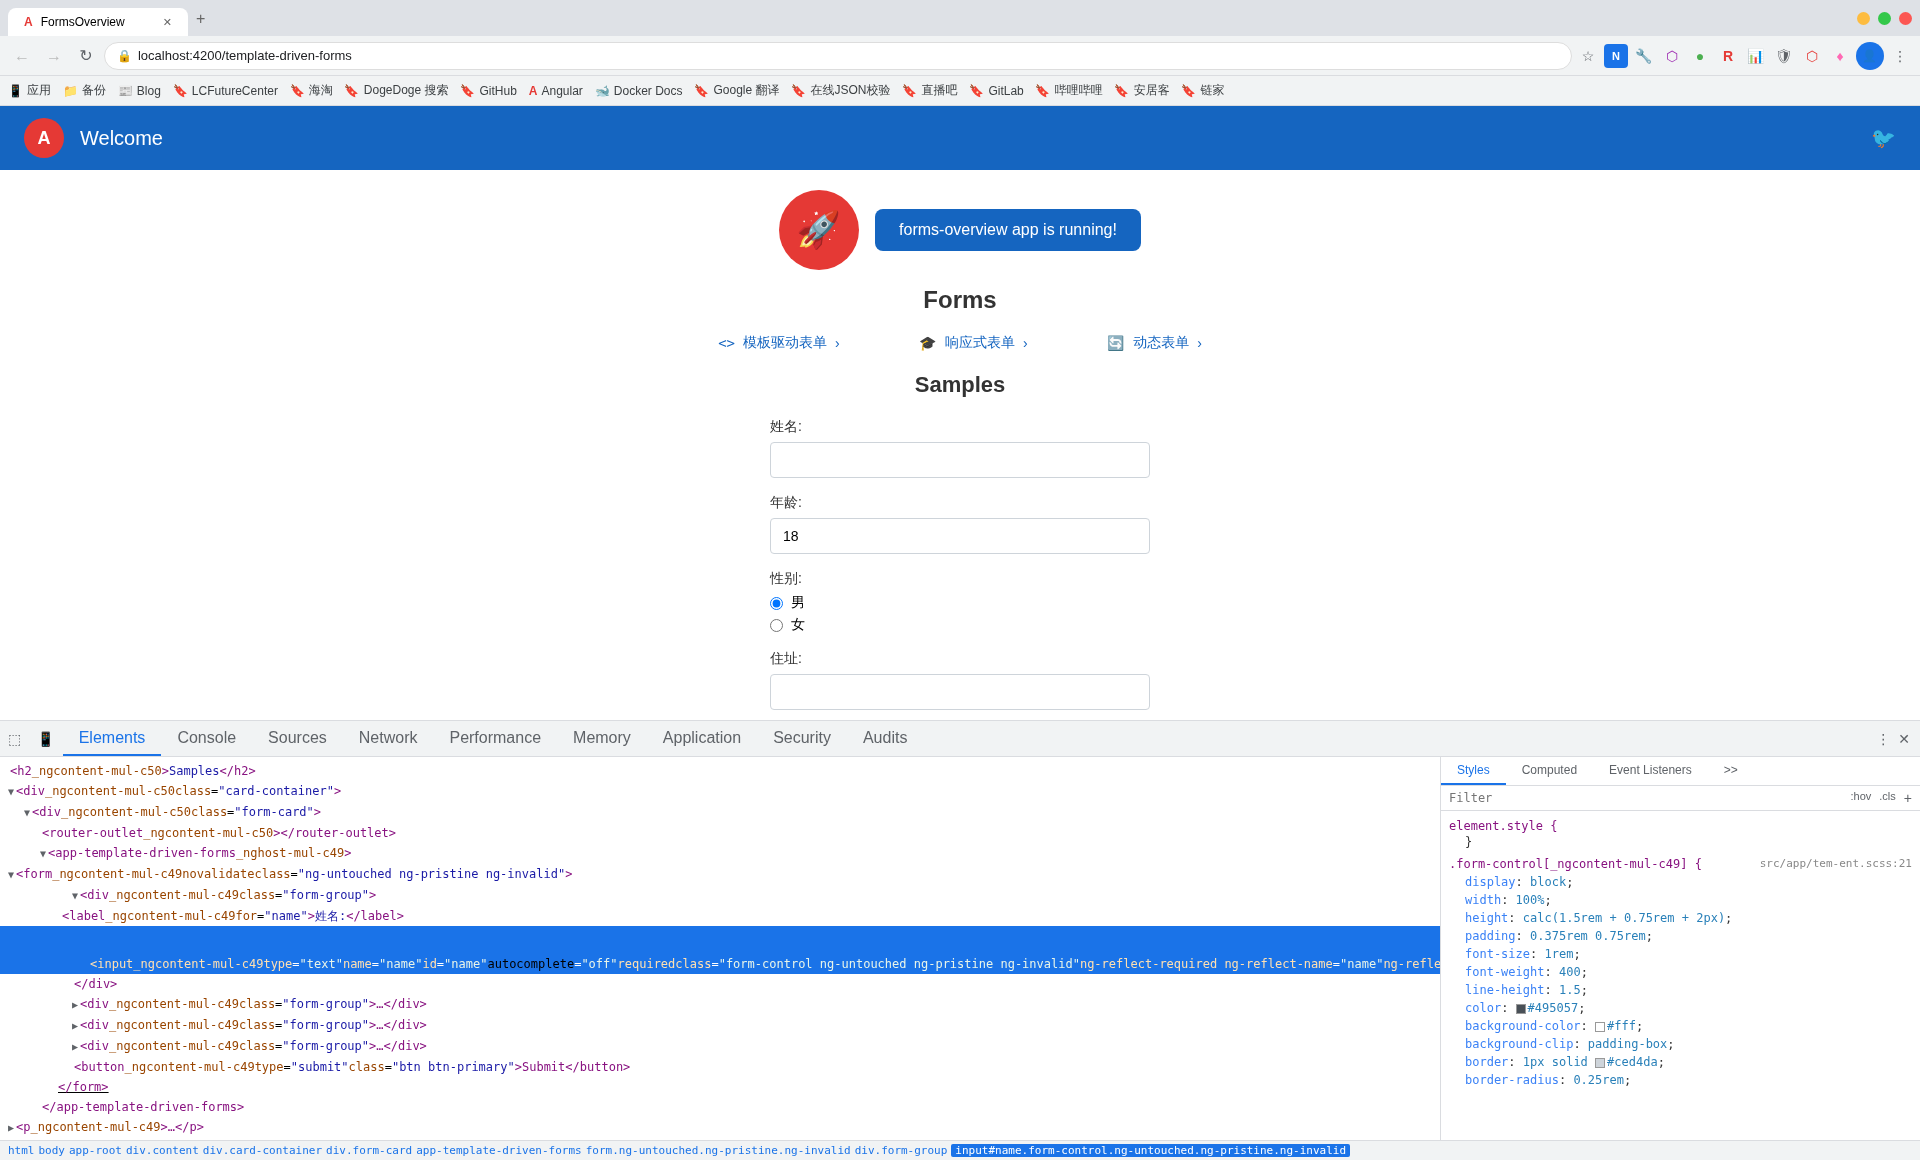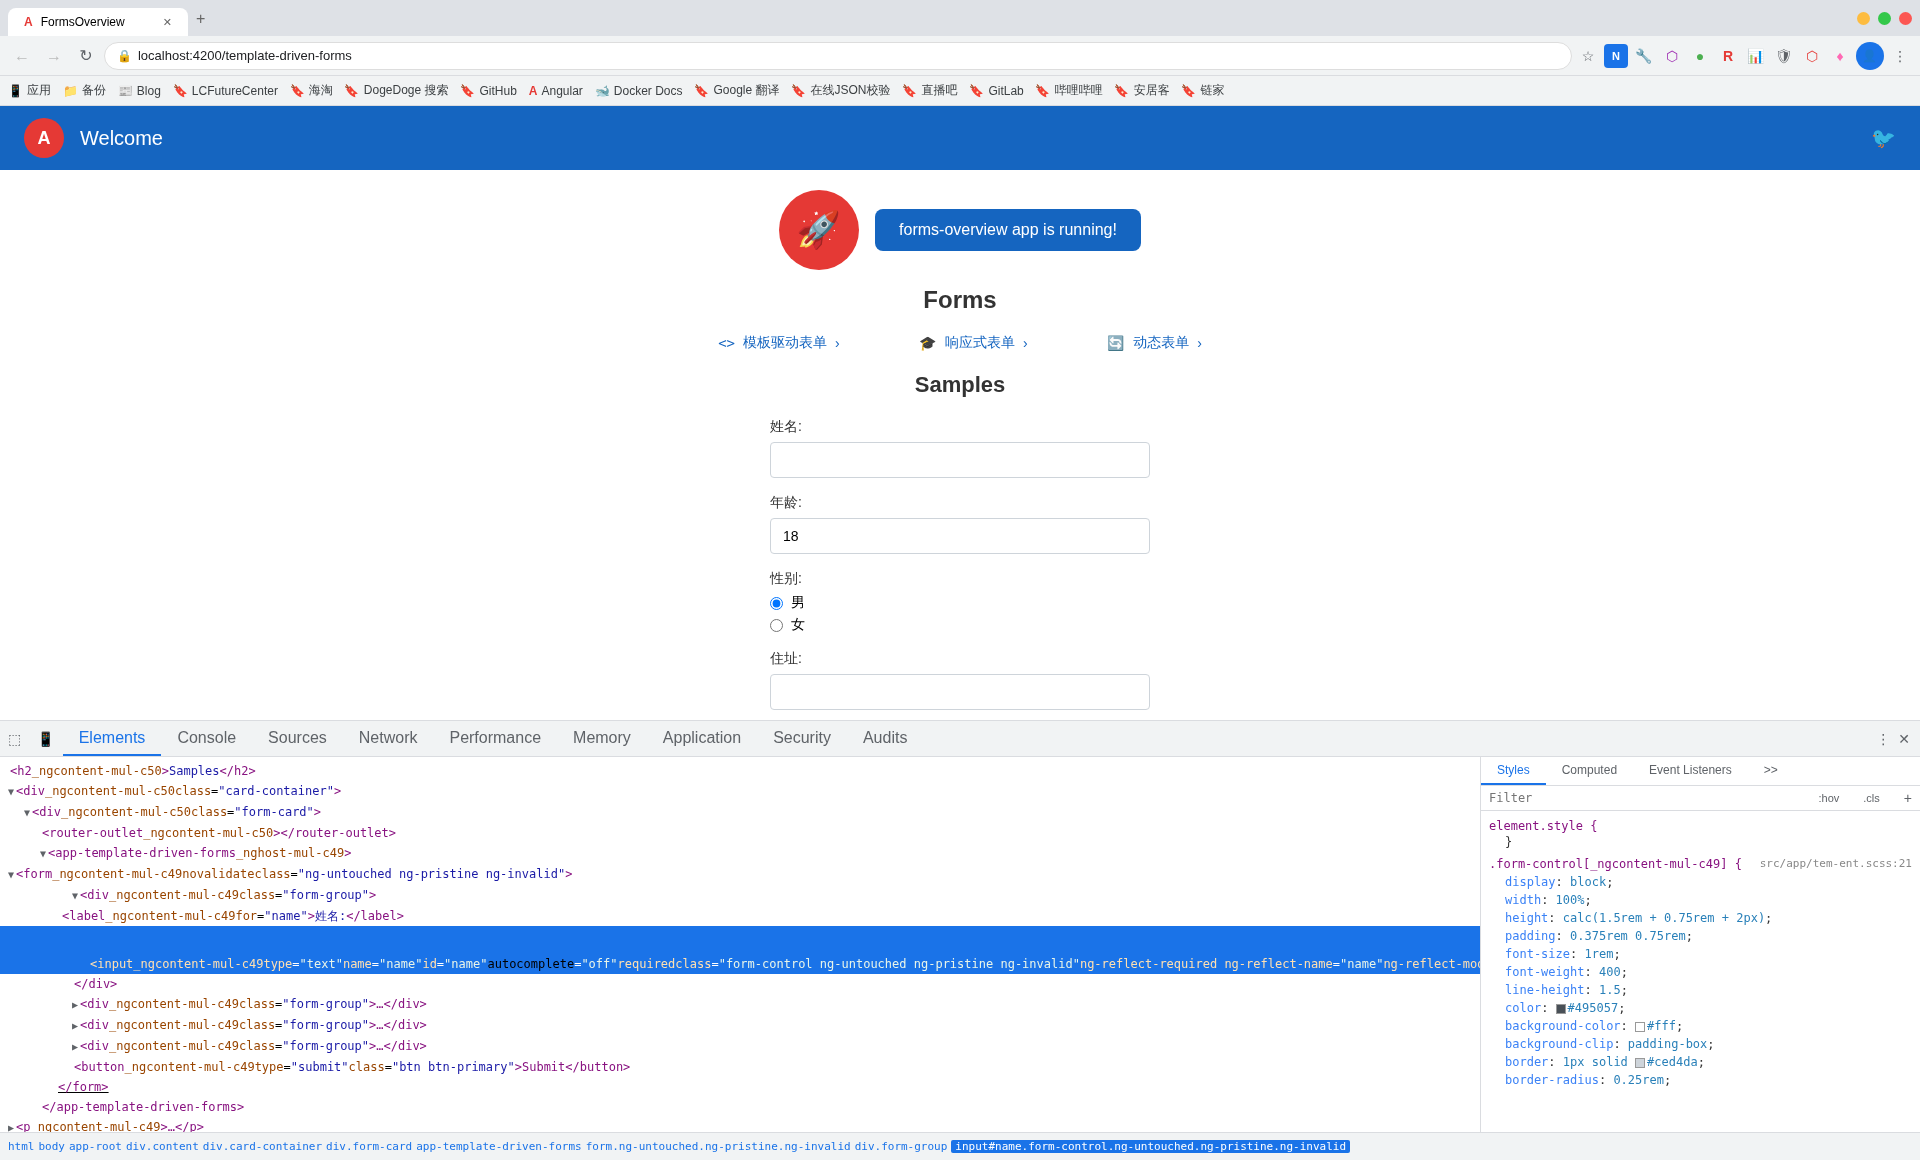--- a/index.html
+++ b/index.html
@@ -76,36 +76,36 @@
     .tag { color: #881280; }
     .attr-name { color: #994500; }
     .attr-value { color: #1a1aa6; }
     .text-content { color: #1a1aa6; }
     .triangle { color: #5f6368; margin-right: 2px; font-size: 10px; cursor: pointer; }
     .triangle.open::before { content: '▼'; }
     .triangle.closed::before { content: '▶'; }
     .triangle.empty::before { content: ' '; }
 
     
-    .styles-panel { width: 440px; border-left: 1px solid #dadce0; display: flex; flex-direction: column; overflow: hidden; }
+    .styles-panel { width: 480px; border-left: 1px solid #dadce0; display: flex; flex-direction: column; overflow: hidden; }
     .styles-tabs { display: flex; border-bottom: 1px solid #dadce0; }
     .styles-tab { padding: 6px 16px; font-size: 12px; cursor: pointer; color: #5f6368; border-bottom: 2px solid transparent; }
     .styles-tab.active { color: #1a73e8; border-bottom-color: #1a73e8; }
-    .styles-filter { display: flex; align-items: center; padding: 4px 8px; border-bottom: 1px solid #dadce0; gap: 24px; }
+    .styles-filter { display: flex; padding: 4px 8px; border-bottom: 1px solid #dadce0; gap: 8px; }
     .styles-filter input { flex: 1; border: none; outline: none; font-size: 12px; }
     .styles-content { flex: 1; overflow-y: auto; font-family: monospace; font-size: 12px; padding: 8px; }
     .style-rule { margin-bottom: 8px; }
     .style-selector { color: #881280; margin-bottom: 2px; }
     .style-source { float: right; color: #888; font-size: 11px; }
     .style-prop { margin-left: 16px; color: #333; line-height: 18px; }
     .style-prop-name { color: #3b82f6; }
     .style-prop-value { color: #2980b9; }
 
     
-    .devtools-breadcrumb { height: 28px; background: #f1f3f4; border-top: 1px solid #dadce0; display: flex; align-items: center; padding: 0 8px; font-size: 11px; color: #5f6368; gap: 0; overflow: hidden; font-family: monospace; }
+    .devtools-breadcrumb { height: 20px; background: #f1f3f4; border-top: 1px solid #dadce0; display: flex; align-items: center; padding: 0 8px; font-size: 11px; color: #5f6368; gap: 0; overflow: hidden; font-family: monospace; }
     .breadcrumb-item { cursor: pointer; color: #1a73e8; white-space: nowrap; }
     .breadcrumb-sep { margin: 0 2px; color: #5f6368; }
     .breadcrumb-item.selected { background: #1a73e8; color: white; padding: 0 4px; border-radius: 2px; }
     .inspect-btn { background: none; border: none; cursor: pointer; padding: 8px; color: #5f6368; }
     .device-btn { background: none; border: none; cursor: pointer; padding: 8px; color: #5f6368; }
   </style>
 </head>
 <body>
 
 <div class="browser-frame">

